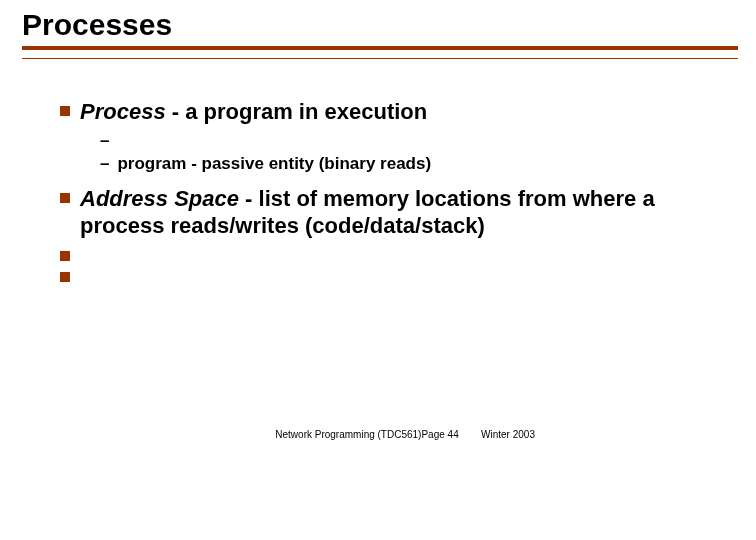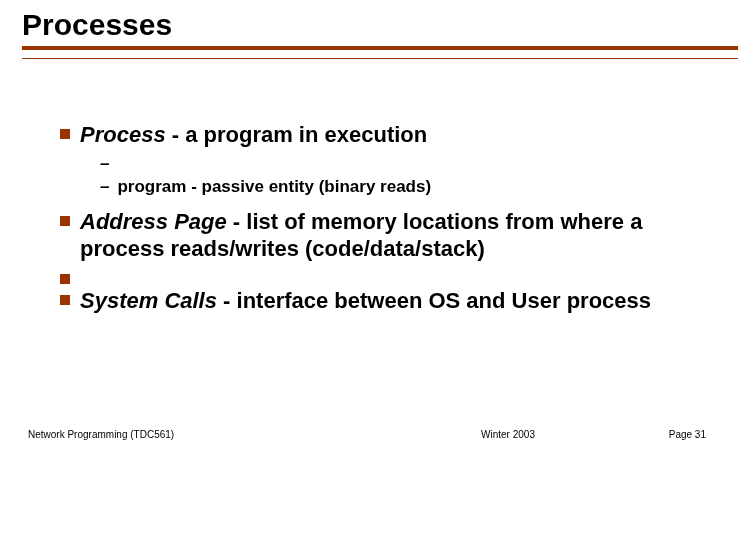--- a/index.html
+++ b/index.html
@@ -32,21 +32,21 @@
   }
   .thin-rule {
     position: absolute;
     top: 12px;
     left: 22px;
     right: 18px;
     height: 1px;
     background: #993300;
   }
   .content {
-    padding: 75px 40px 0 60px;
+    padding: 52px 40px 0 60px;
   }
   .b1 {
     display: flex;
     align-items: flex-start;
     margin-bottom: 3px;
   }
   .b1 .sq {
     width: 10px; height: 10px; background: #993300; flex: none;
     margin-top: 8px; margin-right: 10px;
   }
@@ -62,21 +62,21 @@
   }
   .b2 .dash {
     font-size: 17px; font-weight: bold; margin-right: 8px; line-height: 1.3;
   }
   .b2 .txt { font-size: 17px; font-weight: bold; line-height: 1.3; }
   .group2 { margin-top: 6px; }
   .footer {
     position: absolute;
     left: 0; right: 0; bottom: 16px;
     display: flex;
-    justify-content: space-between;
+    justify-content: center;
     padding: 0 50px 0 28px;
     font-size: 10px;
     color: #000;
   }
   .footer .mid { position: absolute; left: 0; right: 0; text-align: center; }
   .footer .mid span { display: inline-block; padding-left: 260px; }
 </style>
 </head>
 <body>
 
@@ -105,35 +105,32 @@
       <div class="b2">
         <div class="dash">–</div>
         <div class="txt">program - passive entity (binary reads)</div>
       </div>
     </div>
 
     <div class="group2">
       <div class="b1">
         <div class="sq"></div>
         <div class="txt">
-          <span class="ital">Address Page</span><span> - list of memory locations from where a process reads/writes (code/data/stack)</span>
+          <span class="ital">Address Space</span><span> - list of memory locations from where a process reads/writes (code/data/stack)</span>
         </div>
       </div>
       <div class="b1">
         <div class="sq"></div>
       </div>
       <div class="b1">
         <div class="sq"></div>
-        <div class="txt">
-          <span class="ital">System Calls</span><span> - interface between OS and User process</span>
-        </div>
       </div>
     </div>
 
   </div>
 
   <div class="footer">
     <div>Network Programming (TDC561)</div>
     <div class="mid"><span>Winter   2003</span></div>
-    <div>Page 31</div>
+    <div>Page 44</div>
   </div>
 
 </div>
 
 </body></html>

